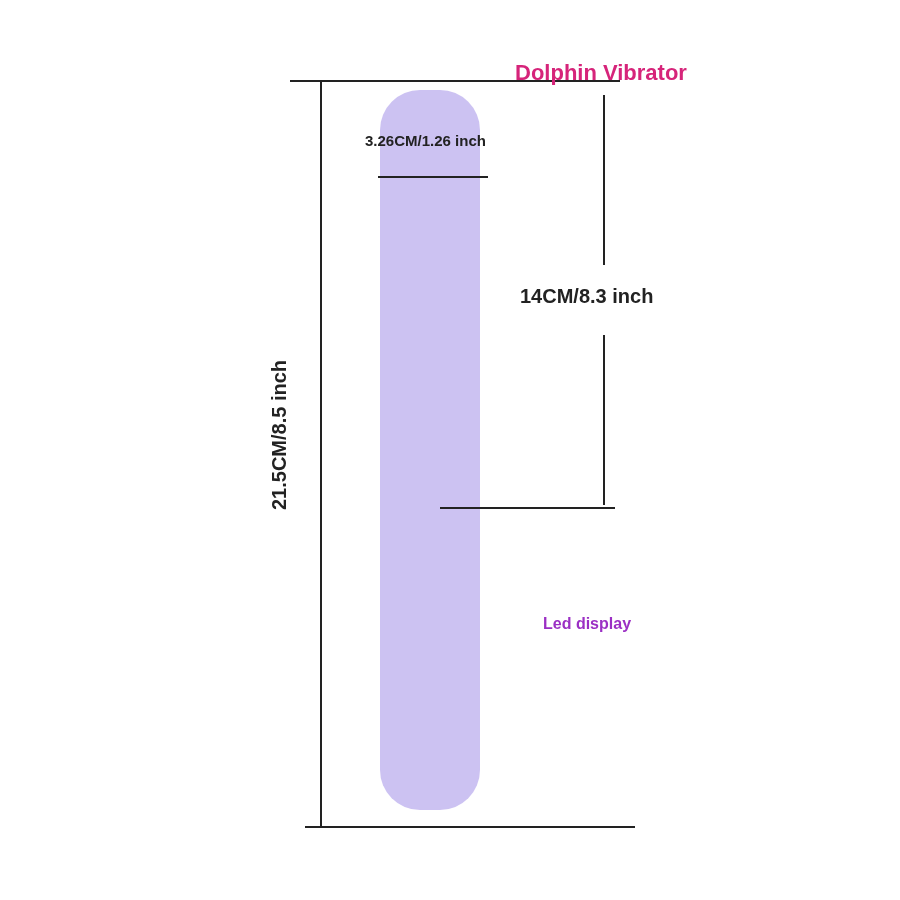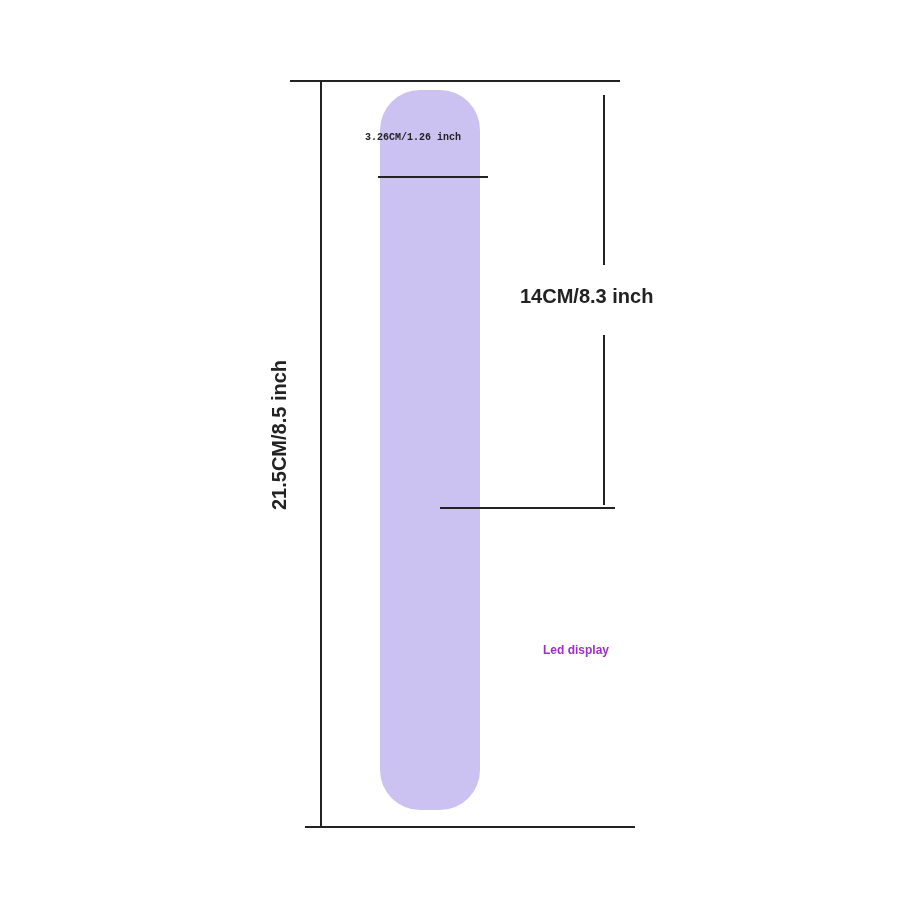--- a/index.html
+++ b/index.html
@@ -1,22 +1,22 @@
 <!DOCTYPE html>
 <html><head>
 <meta charset="utf-8">
 <style>
   html,body{margin:0;padding:0;background:#ffffff;}
   .canvas{position:relative;width:900px;height:900px;background:#ffffff;overflow:hidden;font-family:"Liberation Sans",sans-serif;}
   .line{position:absolute;background:#222;}
   .label{position:absolute;font-weight:bold;color:#222;white-space:nowrap;}
   .title{color:#d6247a;font-size:22px;}
-  .led{color:#9b2fc4;font-size:12px;margin-top:28px;}
+  .led{color:#9b2fc4;font-size:16px;}
   .dim{font-size:20px;}
-  .small{font-size:10px;font-family:Liberation Mono, monospace;}
+  .small{font-size:15px;}
   .vert{transform:rotate(-90deg);transform-origin:left top;}
   .product{position:absolute;}
 </style>
 </head>
 <body>
 
 <div class="canvas">
   <div class="product" style="left:370px;top:80px;width:150px;height:760px;">
     <svg width="150" height="760" viewBox="0 0 150 760">
       <rect x="10" y="10" width="100" height="720" rx="40" fill="#9a86e6" opacity="0.5"></rect>
@@ -29,14 +29,15 @@
   <div class="label dim vert" style="left:268px;top:510px;">21.5CM/8.5 inch</div>
 
   <div class="line" style="left:378px;top:176px;width:110px;height:2px;"></div>
   <div class="label small" style="left:365px;top:132px;">3.26CM/1.26 inch</div>
 
   <div class="line" style="left:603px;top:95px;width:2px;height:170px;"></div>
   <div class="line" style="left:603px;top:335px;width:2px;height:170px;"></div>
   <div class="line" style="left:440px;top:507px;width:175px;height:2px;"></div>
   <div class="label dim" style="left:520px;top:285px;">14CM/8.3 inch</div>
 
+  <div class="label title" style="left:515px;top:60px;">Dolphin Vibrator</div>
   <div class="label led" style="left:543px;top:615px;">Led display</div>
 </div>
 
 </body></html>

